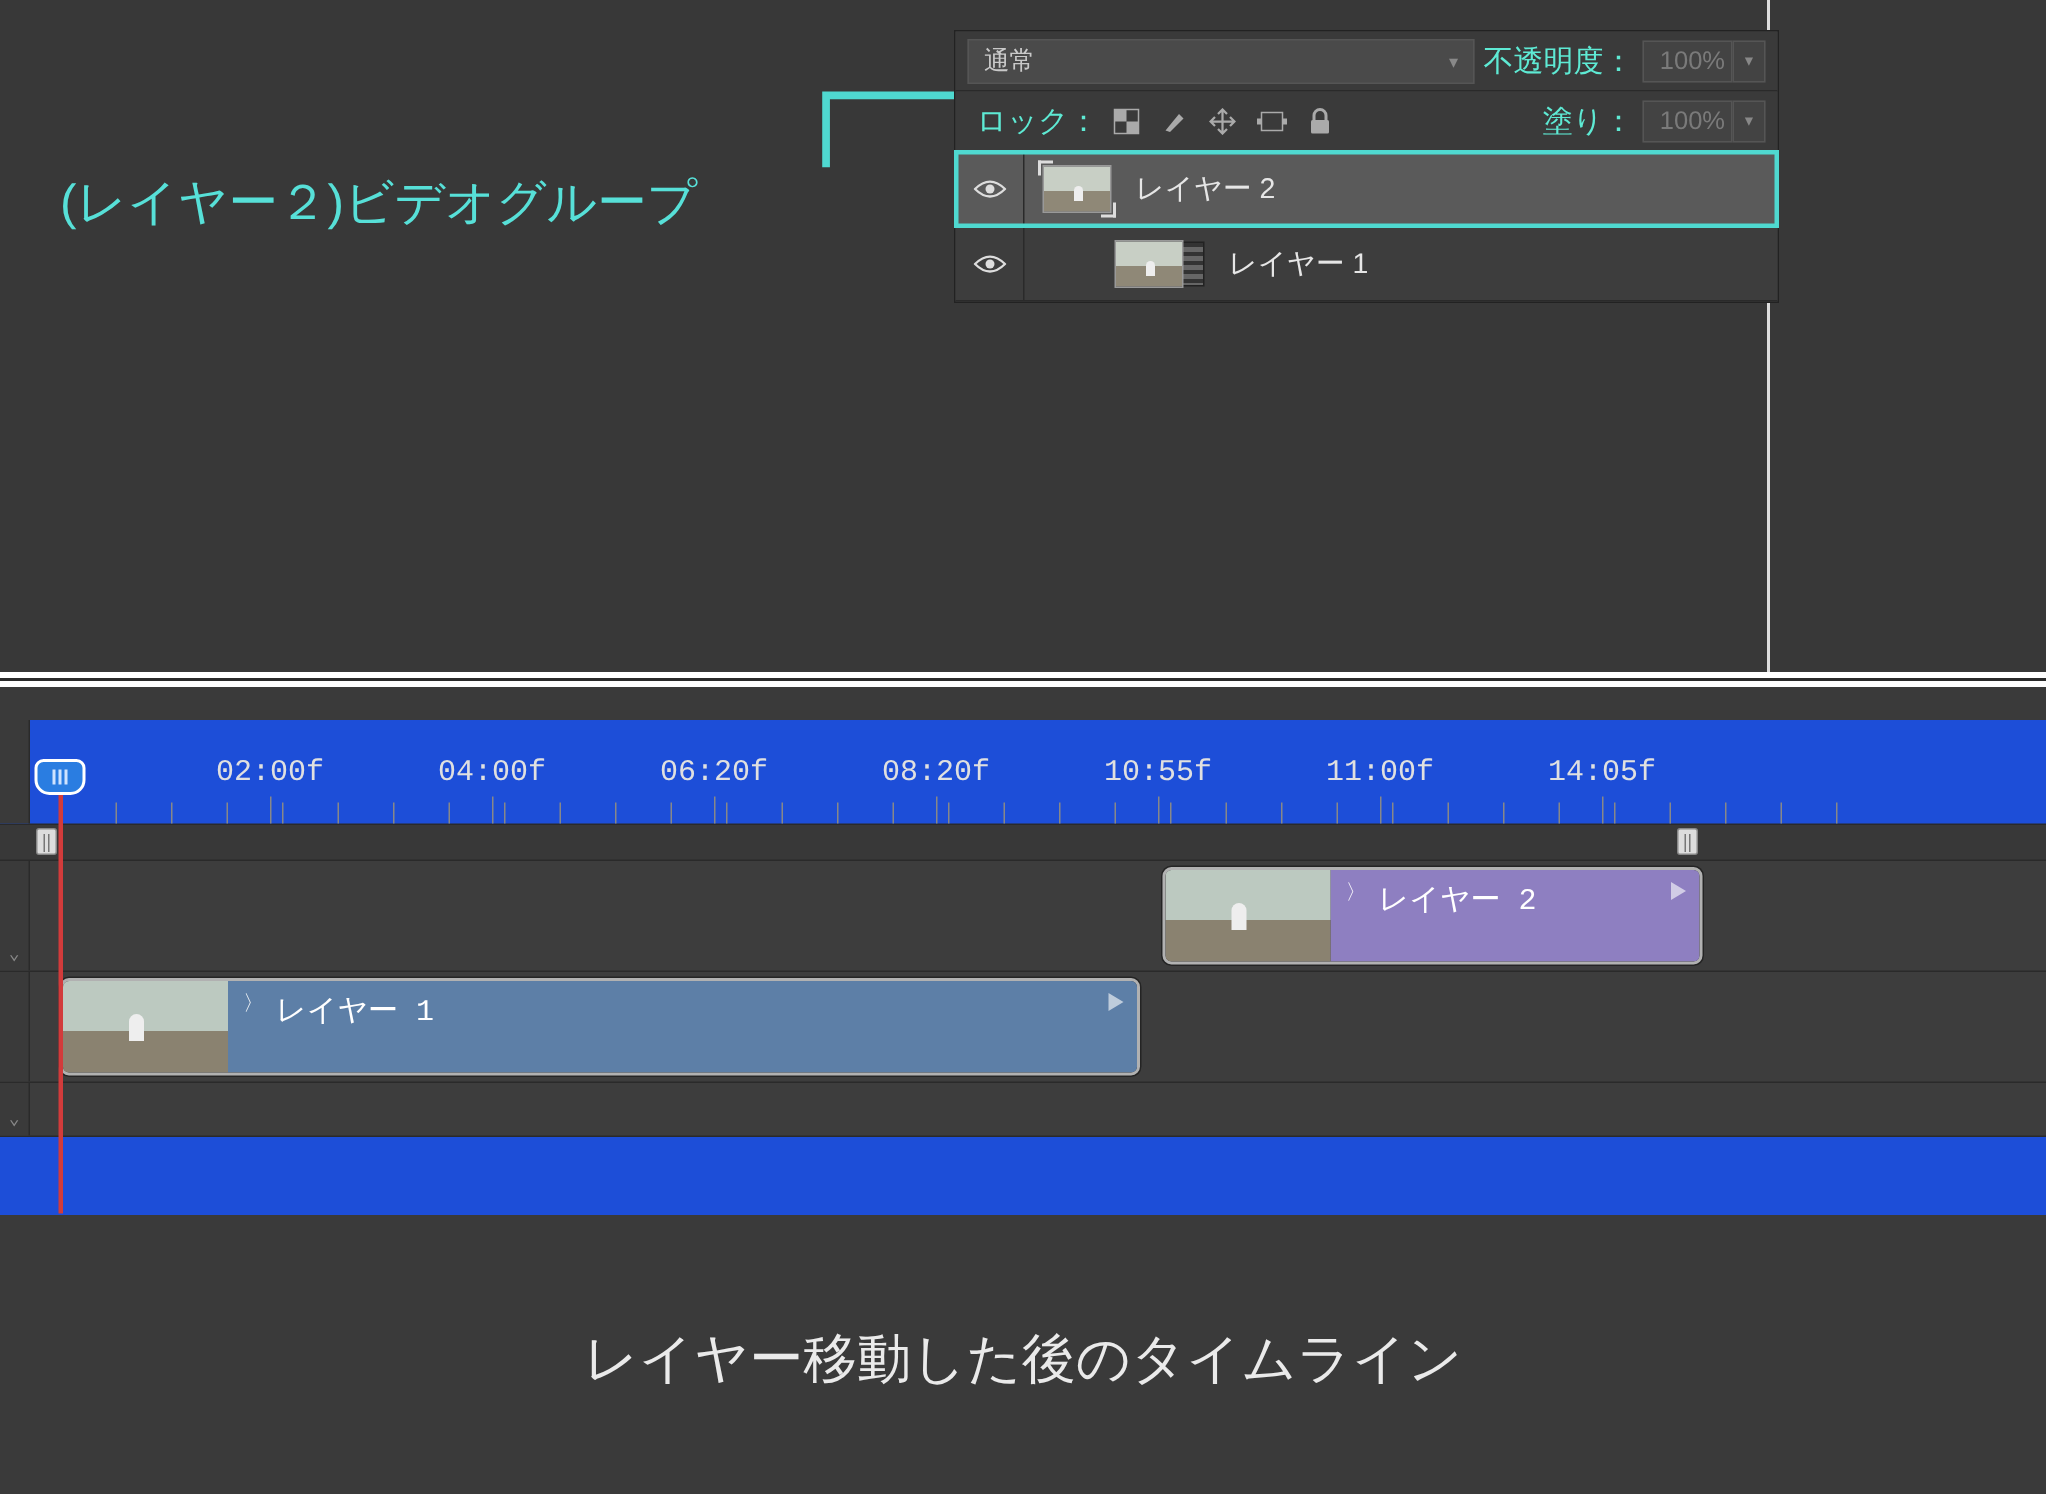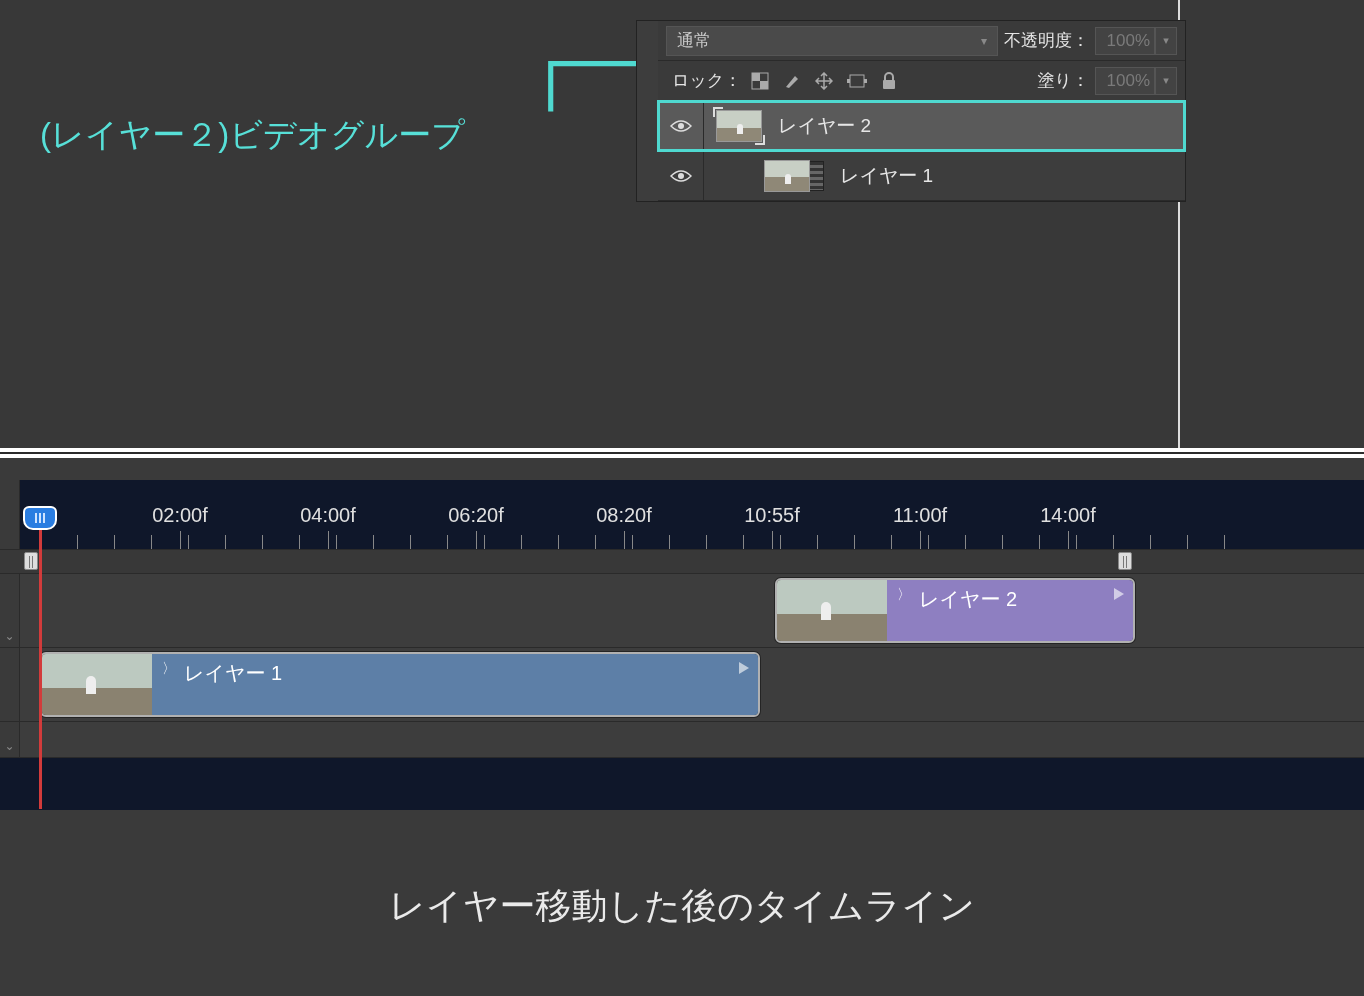--- a/index.html
+++ b/index.html
@@ -41,21 +41,20 @@
   }
 
   
   .layers-panel {
     position: absolute;
     top: 20px;
     left: 636px;
     width: 550px;
     background: #3d3d3d;
     border: 1px solid #222;
-    padding-left: 21px;
   }
 
   .panel-row {
     display: flex;
     align-items: center;
     height: 40px;
     border-bottom: 1px solid #2a2a2a;
     padding: 0 8px;
     font-size: 17px;
     color: #a8a8a8;
@@ -70,21 +69,21 @@
     border: 1px solid #555;
     height: 30px;
     display: flex;
     align-items: center;
     padding: 0 10px;
     color: #c9c9c9;
     position: relative;
   }
   .blend-select .chev { margin-left: auto; opacity: .5; font-size: 12px; }
 
-  .ctrl-label { margin: 0 6px; color: #e5e5e5; font-size: 17px;}
+  .ctrl-label { margin: 0 6px; color: #5eead4; font-size: 20px;}
   .num-field {
     width: 60px; height: 28px;
     background: #434343;
     border: 1px solid #555;
     display: inline-flex;
     align-items: center;
     justify-content: flex-end;
     padding-right: 4px;
     color: #7a7a7a;
   }
@@ -181,21 +180,22 @@
     position:absolute; top:0; right:184px;
     width:2px; height:450px;
     background:#ddd;
   }
 
   
   .timeline {
     position: absolute;
     top: 480px; left: 0; right: 0;
     height: 330px;
-    background: #0f172a;
+    background: #1d4ed8;
+    font-family: Liberation Mono, monospace;
   }
   .ruler {
     height: 70px;
     position: relative;
     border-bottom: 1px solid #2a2a2a;
     display:flex;
   }
   .ruler-inner {
     position: relative;
     flex:1;
@@ -470,21 +470,21 @@
         <div class="tick-label" style="left: 288px;">04:00f</div>
         <div class="tick major" style="left: 436px;"></div>
         <div class="tick-label" style="left: 436px;">06:20f</div>
         <div class="tick major" style="left: 584px;"></div>
         <div class="tick-label" style="left: 584px;">08:20f</div>
         <div class="tick major" style="left: 732px;"></div>
         <div class="tick-label" style="left: 732px;">10:55f</div>
         <div class="tick major" style="left: 880px;"></div>
         <div class="tick-label" style="left: 880px;">11:00f</div>
         <div class="tick major" style="left: 1028px;"></div>
-        <div class="tick-label" style="left: 1028px;">14:00f</div>
+        <div class="tick-label" style="left: 1028px;">14:05f</div>
       </div>
     <div class="playhead">
         <span></span>
         <span></span>
         <span></span>
       </div>
     <div class="play-line"></div>
   </div>
 
   <div class="range-bar-row">

